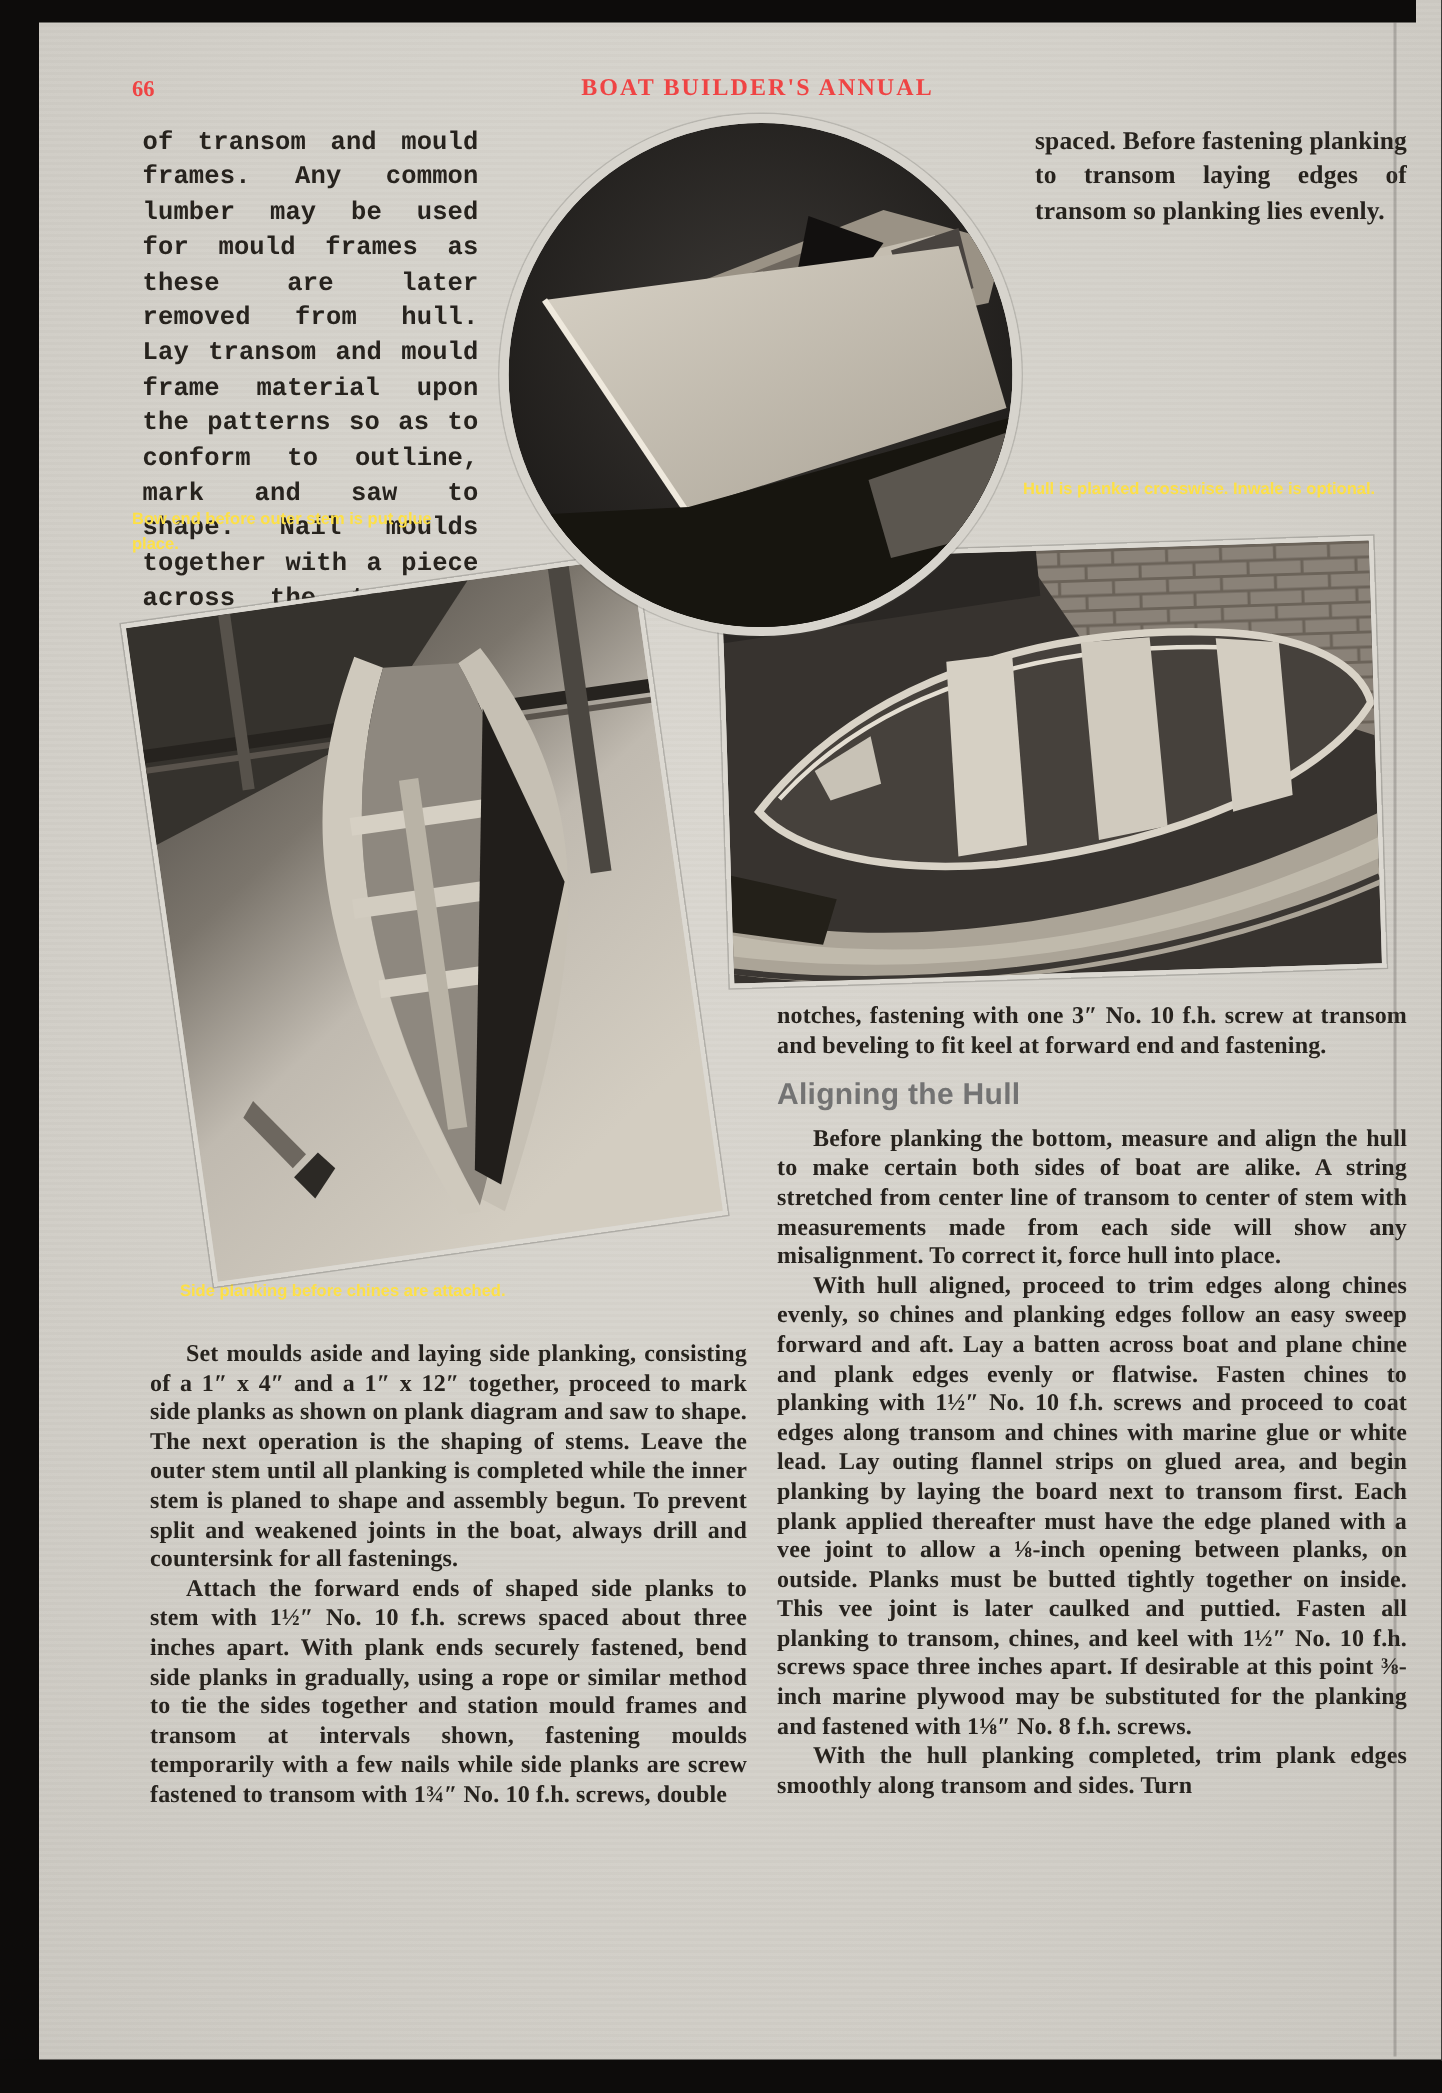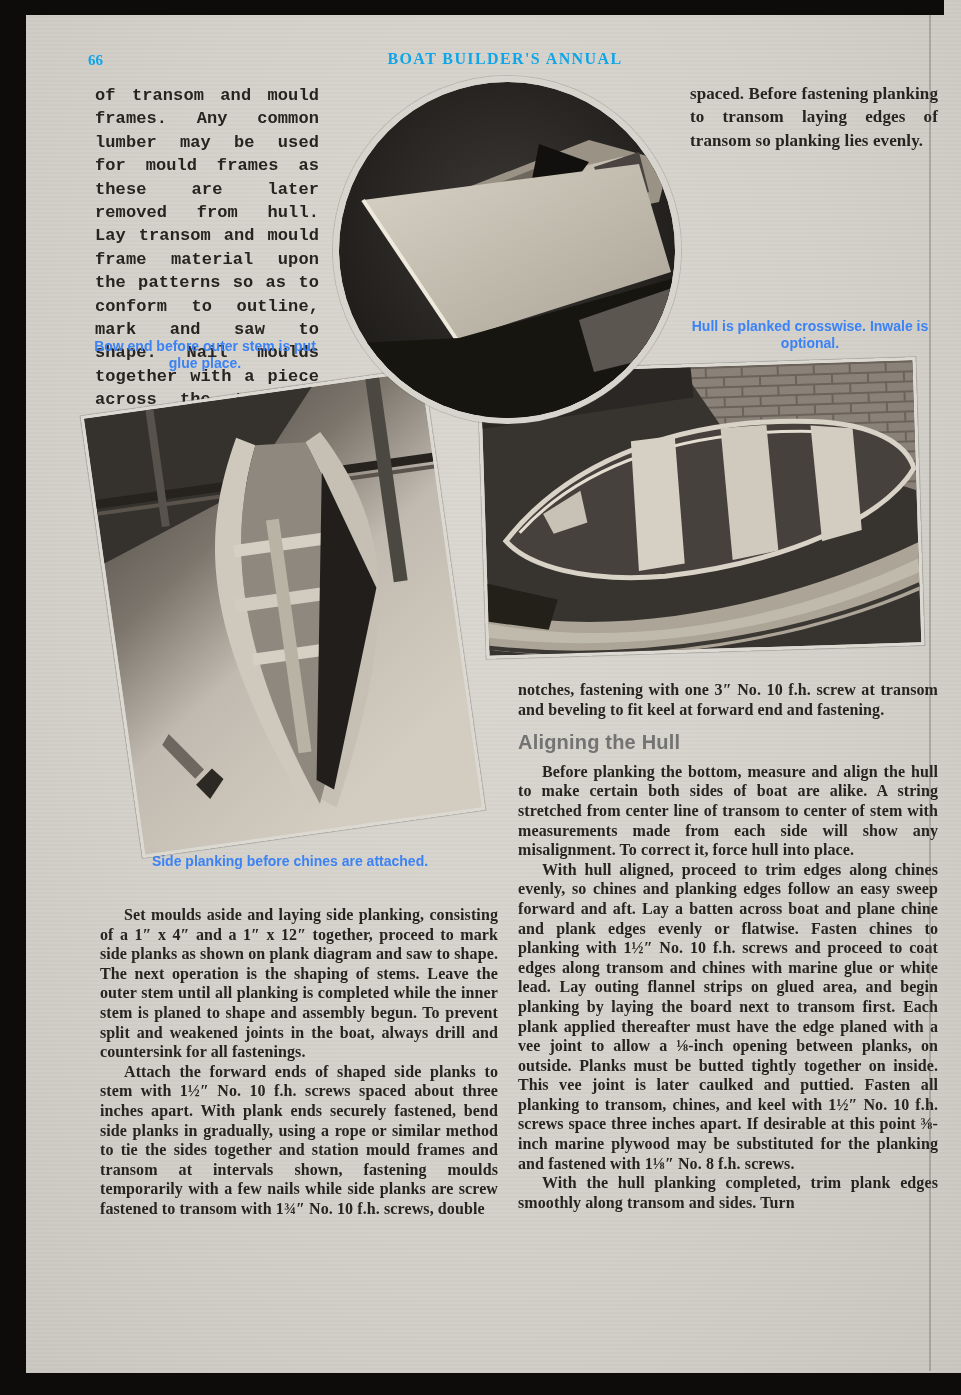--- a/index.html
+++ b/index.html
@@ -16,29 +16,29 @@
     content:"";position:absolute;inset:0;
     background:repeating-linear-gradient(0deg, rgba(0,0,0,0.015) 0 2px, rgba(255,255,255,0.012) 2px 4px);
     pointer-events:none;
   }
   .bar-top{position:absolute;left:0;top:0;width:944px;height:15px;background:#0d0c0b;z-index:6;}
   .bar-left{position:absolute;left:0;top:0;width:26px;height:1395px;background:#0d0c0b;z-index:6;}
   .bar-bottom{position:absolute;left:0;top:1373px;width:961px;height:22px;background:#0d0c0b;z-index:6;}
   .edge-line{position:absolute;left:929px;top:15px;width:2px;height:1356px;background:rgba(86,84,80,0.30);z-index:4;}
 
   .abs{position:absolute;}
-  .ink{color:#0ea5e9;font-family:Liberation Serif, serif;}
+  .ink{color:#ef4444;font-family:Liberation Serif, serif;}
   .body-txt{font-weight:700;text-align:justify;color:#27231e;}
   .col-narrow{font-size:17px;line-height:23.4px;letter-spacing:0.1px;}
-  .col-wide{font-size:16px;line-height:19.6px;letter-spacing:0.1px;margin-top:12px;}
+  .col-wide{font-size:16px;line-height:19.6px;letter-spacing:0.1px;}
   p{margin:0;}
   p.ind{text-indent:1.5em;}
   .caption{
-    font-family:"Liberation Sans", sans-serif;font-size:14px;line-height:16.5px;
-    font-weight:700;text-align:center;color:#3b82f6;
+    font-family:"Liberation Sans", sans-serif;font-size:11px;line-height:16.5px;
+    font-weight:700;text-align:left;color:#fde047;
   }
   .pagenum{font-size:15px;font-weight:700;}
   .running-head{font-size:16px;font-weight:700;letter-spacing:1.4px;text-align:center;}
   .section-head{
     font-family:"Liberation Sans", sans-serif;font-weight:700;font-size:20px;
     margin:14px 0 9px 0;color:#737373;letter-spacing:0.2px;text-align:left;text-indent:0;
   }
   .photo{position:absolute;z-index:1;}
   .photo svg{display:block;}
   .photo-rect{border:3px solid #dcd9d2;box-shadow:0 0 0 1px rgba(60,58,54,0.25);}

